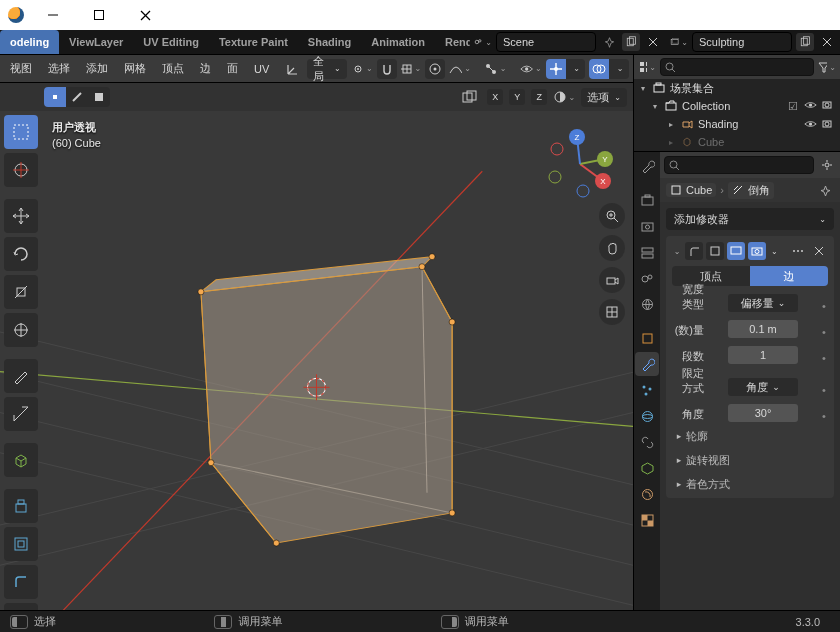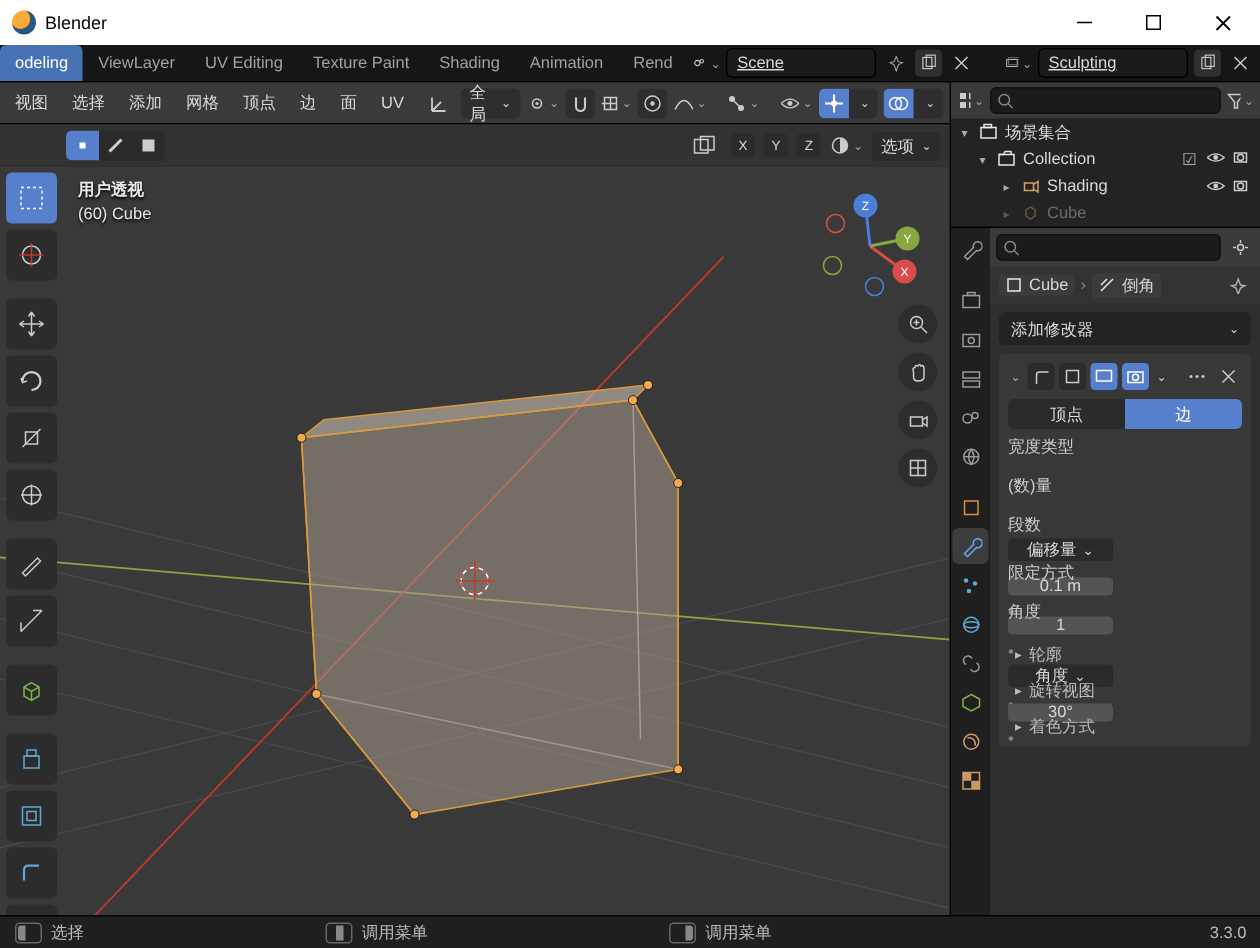--- a/index.html
+++ b/index.html
@@ -23,26 +23,26 @@
   * { box-sizing: border-box; font-family: "Segoe UI", Arial, sans-serif; }
   body { margin:0; width:840px; height:632px; background:var(--bg-dark); color:var(--text); font-size:12px; overflow:hidden; position:relative; }
   
   .titlebar { height:30px; background:#fff; display:flex; align-items:center; padding:0 2px; color:#000; }
   .titlebar .logo { width:16px; height:16px; background:radial-gradient(circle at 35% 35%, #fbab3a 40%, #e87d0d 45%, #265787 46%, #265787 100%); border-radius:50%; margin:0 6px; }
   .titlebar .title { flex:1; font-size:12px; }
   .titlebar .winbtn { width:46px; height:30px; display:flex; align-items:center; justify-content:center; font-family:monospace; font-size:12px; }
 
   
   .toprow { height:25px; background:var(--bg-darker); display:flex; align-items:stretch; border-bottom:1px solid #000; }
-  .tabs { display:flex; align-items:center; overflow:hidden; }
+  .tabs { display:flex; align-items:center; overflow:hidden;font-weight:bold; }
   .tab { padding:0 10px; height:25px; display:flex; align-items:center; color:var(--text-dim); white-space:nowrap; font-size:11px;}
   .tab.active { background:var(--blue); color:#fff; border-radius:4px 4px 0 0; }
   .spacer { flex:1; }
   .scene-box, .layer-box { display:flex; align-items:center; gap:4px; padding:0 4px; }
-  .scene-field, .layer-field { display:flex; align-items:center; gap:6px; background:#1b1b1b; border:1px solid #000; border-radius:4px; height:20px; padding:0 6px; min-width:100px; font-size:11px;text-decoration:underline;}
+  .scene-field, .layer-field { display:flex; align-items:center; gap:6px; background:#1b1b1b; border:1px solid #000; border-radius:4px; height:20px; padding:0 6px; min-width:100px; font-size:11px;}
   .mini-icon { width:18px; height:18px; display:flex; align-items:center; justify-content:center; color:var(--text-dim); border-radius:3px; }
   .mini-icon.pinned { background:#2f2f2f; }
   svg { display:block; }
 
   
   .main { position:absolute; top:55px; left:0; right:0; bottom:22px; display:flex; }
   .viewport-area { flex:1; display:flex; flex-direction:column; border-right:1px solid #000; min-width:0;}
   .right-col { width:206px; display:flex; flex-direction:column; }
 
   
@@ -96,42 +96,41 @@
   .props-head .search { flex:1;}
   .breadcrumb { height:24px; display:flex; align-items:center; padding:0 6px; gap:4px; background:#333;}
   .bc-chip { display:flex; align-items:center; gap:4px; background:#3b3b3b; border-radius:3px; padding:1px 4px;}
   .addmod { margin:6px 6px; height:22px; background:#232323; border-radius:4px; display:flex; align-items:center; padding:0 8px; justify-content:space-between;}
   .mod-panel { margin:0 6px 6px 6px; background:#383838; border-radius:4px; padding:4px 6px;}
   .mod-hdr { display:flex; align-items:center; height:22px; gap:3px;}
   .mod-hdr .mic { width:18px; height:18px; border-radius:3px; background:#2b2b2b; display:flex; align-items:center; justify-content:center;}
   .mod-hdr .mic.blue, .seg .sbtn.blue { background:var(--blue-bright); color:#fff;}
   .seg { display:flex; margin-top:4px; border-radius:4px; overflow:hidden;}
   .seg .sbtn { flex:1; height:20px; display:flex; align-items:center; justify-content:center; background:#2b2b2b;}
-  .proprow { display:flex; align-items:flex-start; height:22px; margin-top:4px; gap:6px;flex-direction:column;}
+  .proprow { display:flex; align-items:flex-end; height:22px; margin-top:4px; gap:24px;}
   .proprow .lbl { flex:1; text-align:right; color:#ccc;}
   .proprow .val { width:70px; height:18px; background:var(--bg-input); border-radius:3px; display:flex; align-items:center; justify-content:center;margin-top:48px;}
   .proprow .val.dropdown::after { content:"⌄"; font-size:9px; margin-left:4px;}
   .sub { display:flex; align-items:center; height:20px; margin-top:4px; color:#bbb;}
   .sub .arw { width:14px; text-align:center; font-size:9px;}
 
   
   .status { position:absolute; left:0; right:0; bottom:0; height:22px; background:#1f1f1f; border-top:1px solid #000; display:flex; align-items:center; font-size:11px; color:#bbb; }
   .status .cell { display:flex; align-items:center; gap:6px; padding:0 10px;}
   .status .micon { width:18px; height:14px; border:1px solid #666; border-radius:3px; position:relative;}
   .status .micon.left::after { content:""; position:absolute; left:1px; top:1px; bottom:1px; width:5px; background:#888; border-radius:2px 0 0 2px;}
   .status .micon.mid::after { content:""; position:absolute; left:6px; top:1px; bottom:1px; width:5px; background:#888;}
   .status .micon.right::after { content:""; position:absolute; right:1px; top:1px; bottom:1px; width:5px; background:#888; border-radius:0 2px 2px 0;}
-  .status .ver { margin-left:auto; padding-right:9px;}
+  .status .ver { margin-left:auto; padding-right:20px;}
 </style>
 </head>
 <body>
 
 <div class="titlebar">
   <div class="logo"></div>
-  <div class="title">Blender</div>
   <div class="winbtn">
     <svg width="10" height="10">
         <line x1="0" y1="5" x2="10" y2="5" stroke="#000" stroke-width="1"></line>
       </svg>
   </div>
   <div class="winbtn">
     <svg width="10" height="10">
         <rect x="0.5" y="0.5" width="9" height="9" fill="none" stroke="#000" stroke-width="1"></rect>
       </svg>
   </div>

